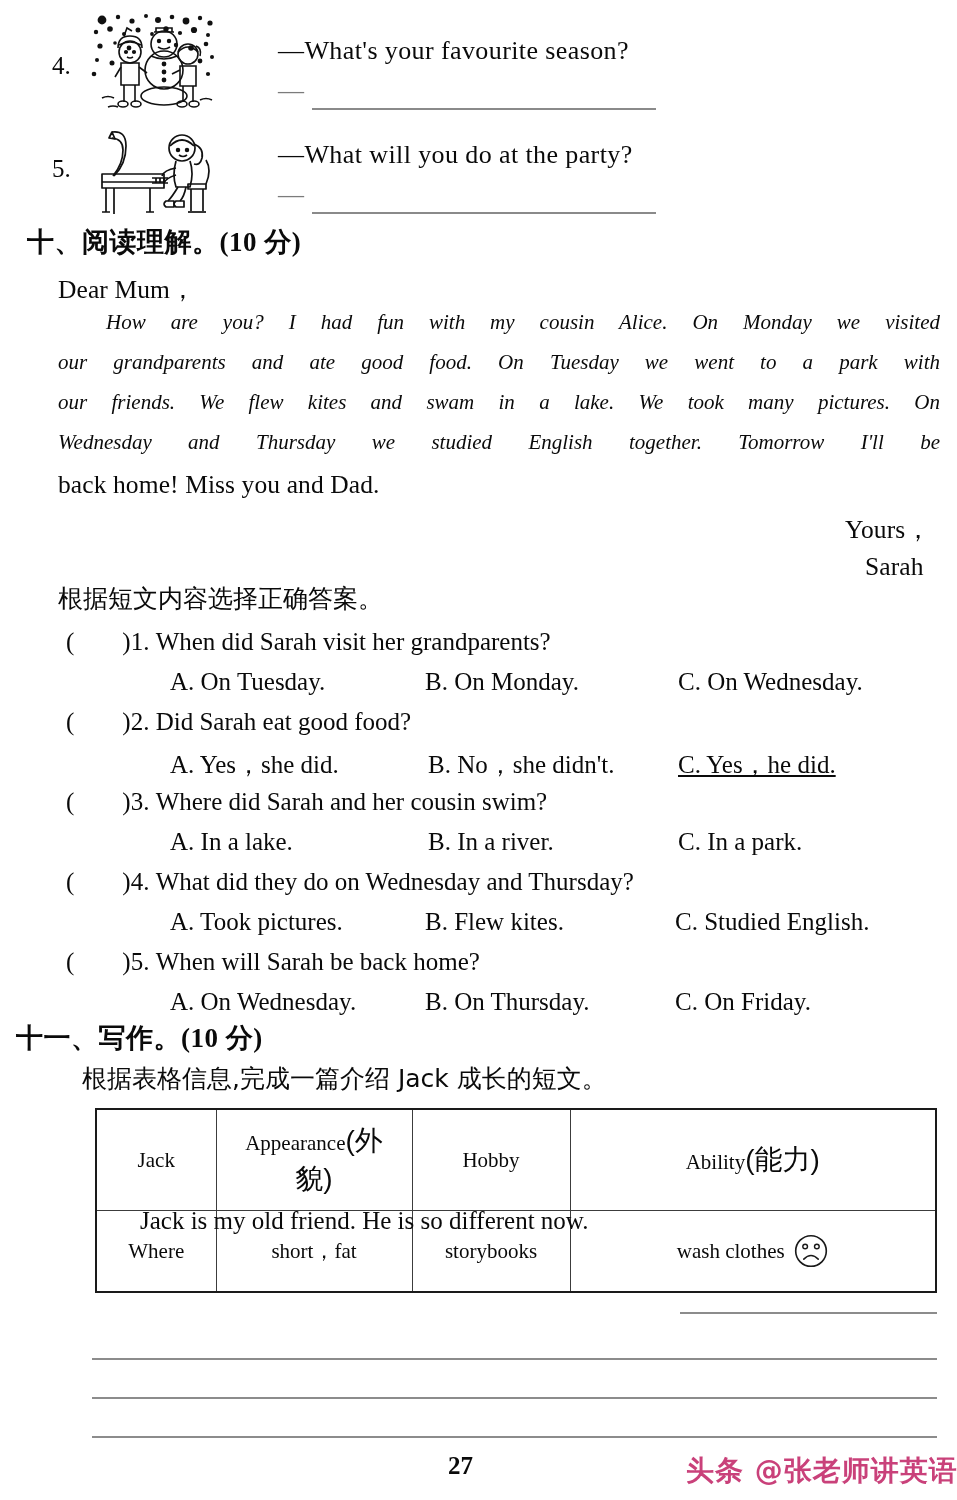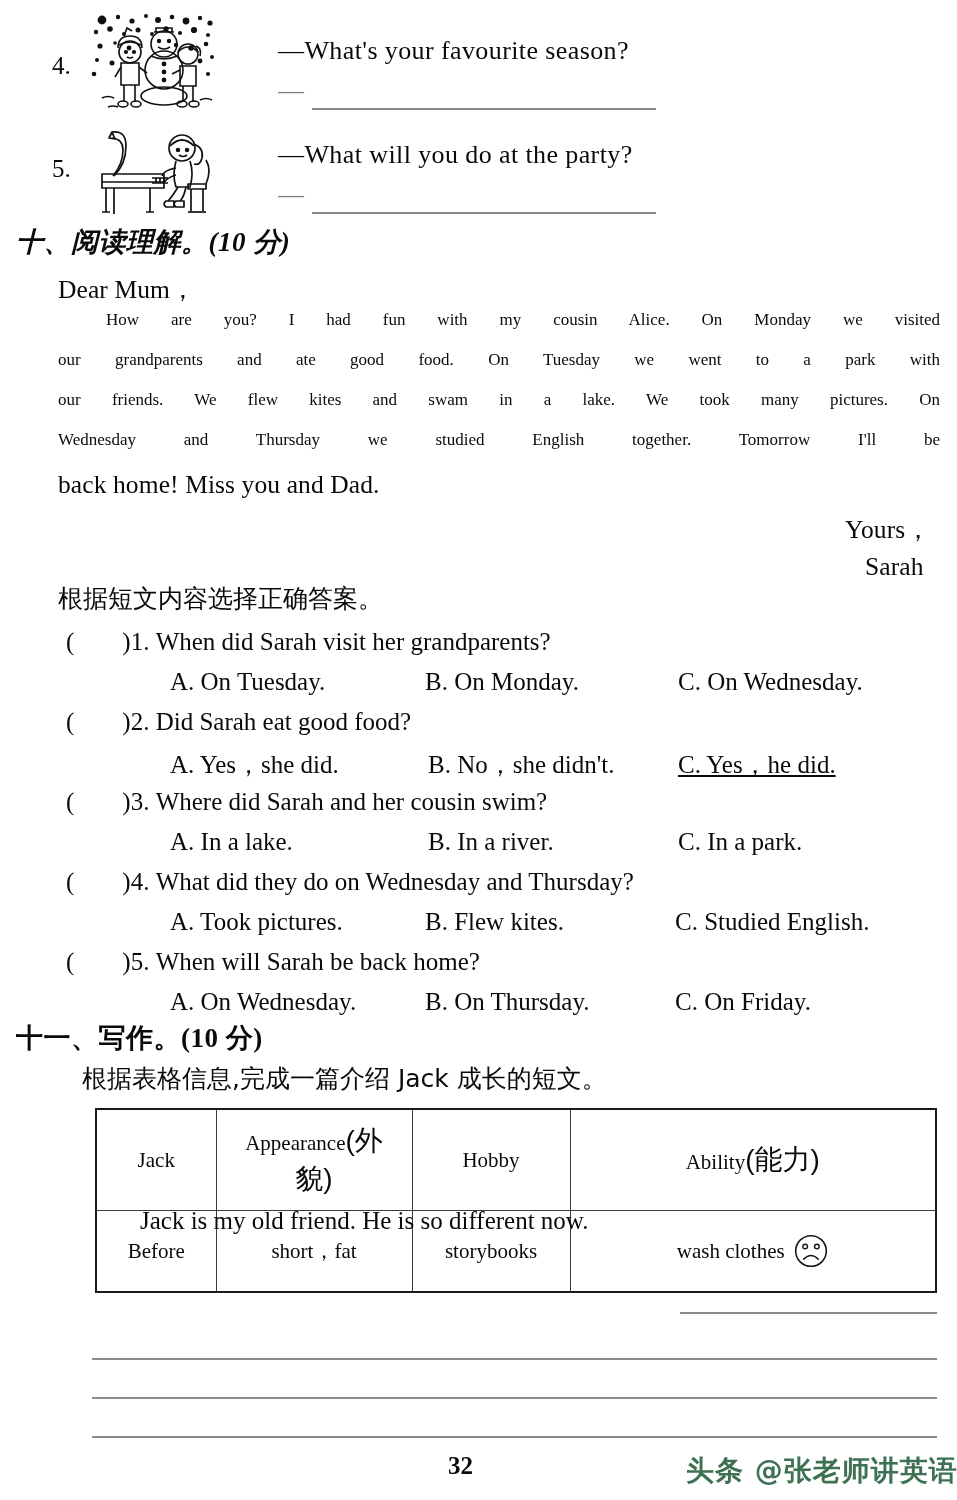--- a/index.html
+++ b/index.html
@@ -64,23 +64,24 @@
   
   #letter { position: absolute; left: 0; top: 262px; width: 957px; }
   .letter-line {
     position: absolute;
     font-size: 25.5px;
     white-space: nowrap;
     letter-spacing: 0.1px;
   }
   .letter-just {
     position: absolute;
-    font-size: 17px;
+    font-size: 21px;
     text-align: justify;
     text-align-last: justify;
+    font-style: italic;
   }
 
   
   .mcq-instr {
     position: absolute;
     font-size: 25px;
     font-family: "DejaVu Sans", "Liberation Sans", sans-serif;
     white-space: nowrap;
   }
   .q-stem {
@@ -155,21 +156,21 @@
     position: absolute;
     font-size: 25px;
     font-weight: bold;
     font-family: "Liberation Serif", serif;
   }
   #watermark {
     position: absolute;
     font-size: 28px;
     font-family: "DejaVu Sans", "Liberation Sans", sans-serif;
     font-weight: bold;
-    color: #14532d;
+    color: #be185d;
     opacity: 0.82;
     white-space: nowrap;
     letter-spacing: 1px;
   }
 </style>
 </head>
 <body>
 
 <div id="pic-questions">
 
@@ -304,21 +305,21 @@
     </svg>
 
     <span class="pq-prompt" style="left:278px; top:140px;">—What will you do at the party?</span>
 
     <span class="pq-dash" style="left:278px; top:180px;">—</span>
 
     <div class="pq-answer-line" style="left:312px; top:212px; width:344px;"></div>
   </div>
 </div>
 
-<div class="sec-head" style="left:16px; top:224px;font-style:italic;">
+<div class="sec-head" style="left:27px; top:224px;">
   <span>十、阅读理解。</span><span class="pts">(10 分)</span>
 </div>
 
 <div id="letter">
   <span class="letter-line" style="left:58px; top:10px;">Dear Mum，</span>
 
   <div class="letter-just" style="left:58px; top:48px; width:882px;">
     <span style="display:inline-block; width:48px;"></span><span>How are you? I had fun with my cousin Alice. On Monday we visited</span>
   </div>
   <div class="letter-just" style="left:58px; top:88px; width:882px;">our grandparents and ate good food. On Tuesday we went to a park with</div>
@@ -396,21 +397,21 @@
       <td class="mixed">
         <span>Appearance</span><span class="han">(外貌)</span>
       </td>
       <td>Hobby</td>
       <td class="mixed">
         <span>Ability</span><span class="han">(能力)</span>
       </td>
     </tr>
 
     <tr class="row-before">
-      <td>Before</td>
+      <td>Where</td>
       <td>short，fat</td>
       <td>storybooks</td>
       <td>
         <div class="ability-cell">
           <span>wash clothes</span>
           <svg class="face" viewBox="0 0 40 40">
             <circle cx="20" cy="20" r="17" fill="none" stroke="#1a1a1a" stroke-width="1.8"></circle>
             <circle cx="13.5" cy="15" r="2.6" fill="none" stroke="#1a1a1a" stroke-width="1.6"></circle>
             <circle cx="26.5" cy="15" r="2.6" fill="none" stroke="#1a1a1a" stroke-width="1.6"></circle>
             <path d="M12 29 q8 -8 16 0" fill="none" stroke="#1a1a1a" stroke-width="1.8" stroke-linecap="round"></path>
@@ -422,15 +423,15 @@
   </tbody>
 </table>
 
 <div id="writing-lead" style="left:140px; top:1207px;">Jack is my old friend. He is so different now.</div>
 
 <div class="wline" style="left:680px; top:1312px; width:257px;"></div>
 <div class="wline" style="left:92px; top:1358px; width:845px;"></div>
 <div class="wline" style="left:92px; top:1397px; width:845px;"></div>
 <div class="wline" style="left:92px; top:1436px; width:845px;"></div>
 
-<div id="page-number" style="left:448px; top:1452px;">32</div>
+<div id="page-number" style="left:448px; top:1452px;">27</div>
 
 <div id="watermark" style="left:686px; top:1452px;">头条 @张老师讲英语</div>
 
 </body></html>

